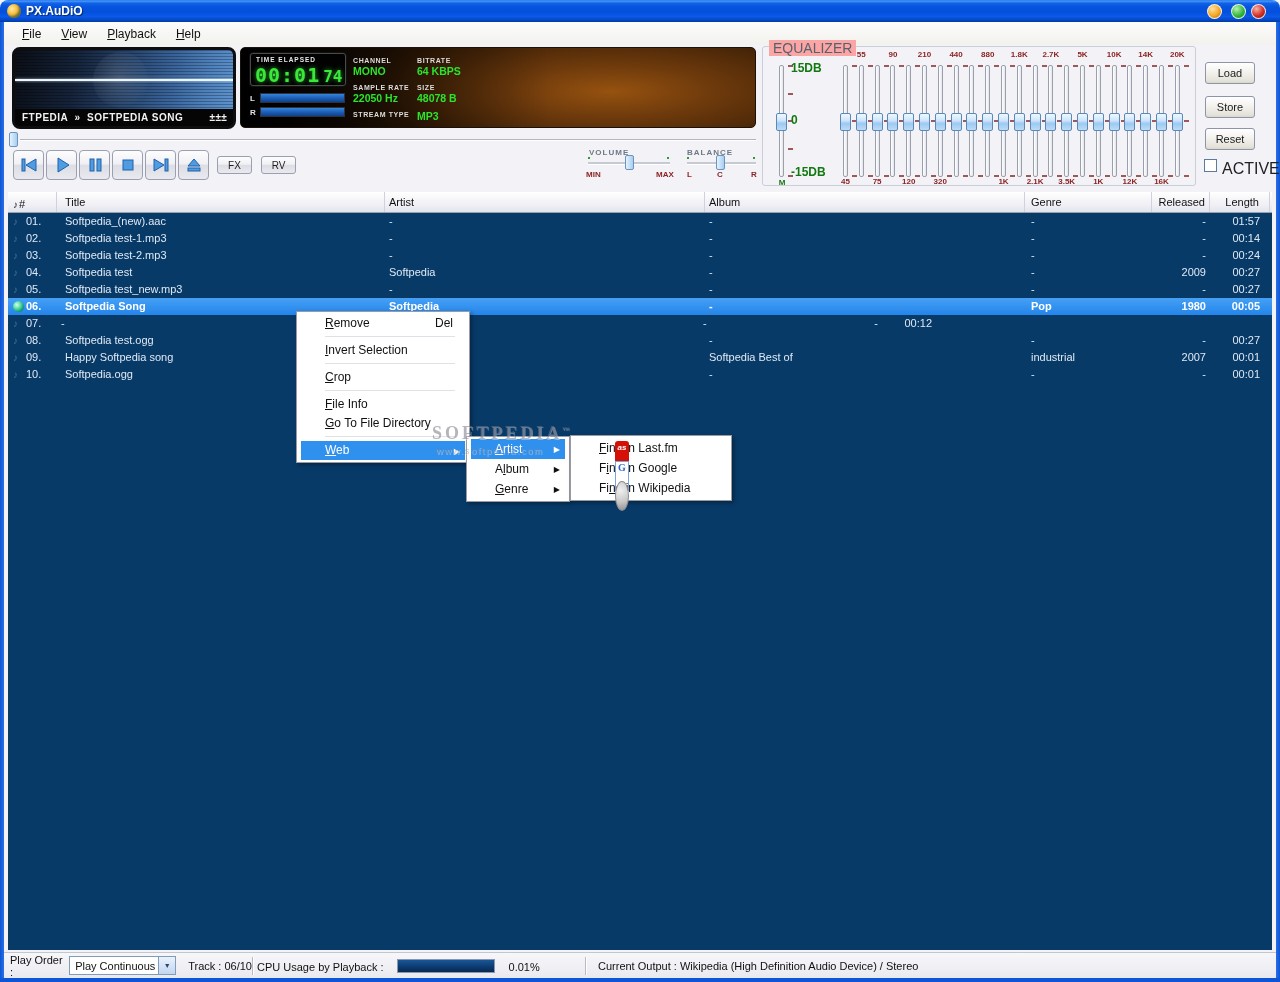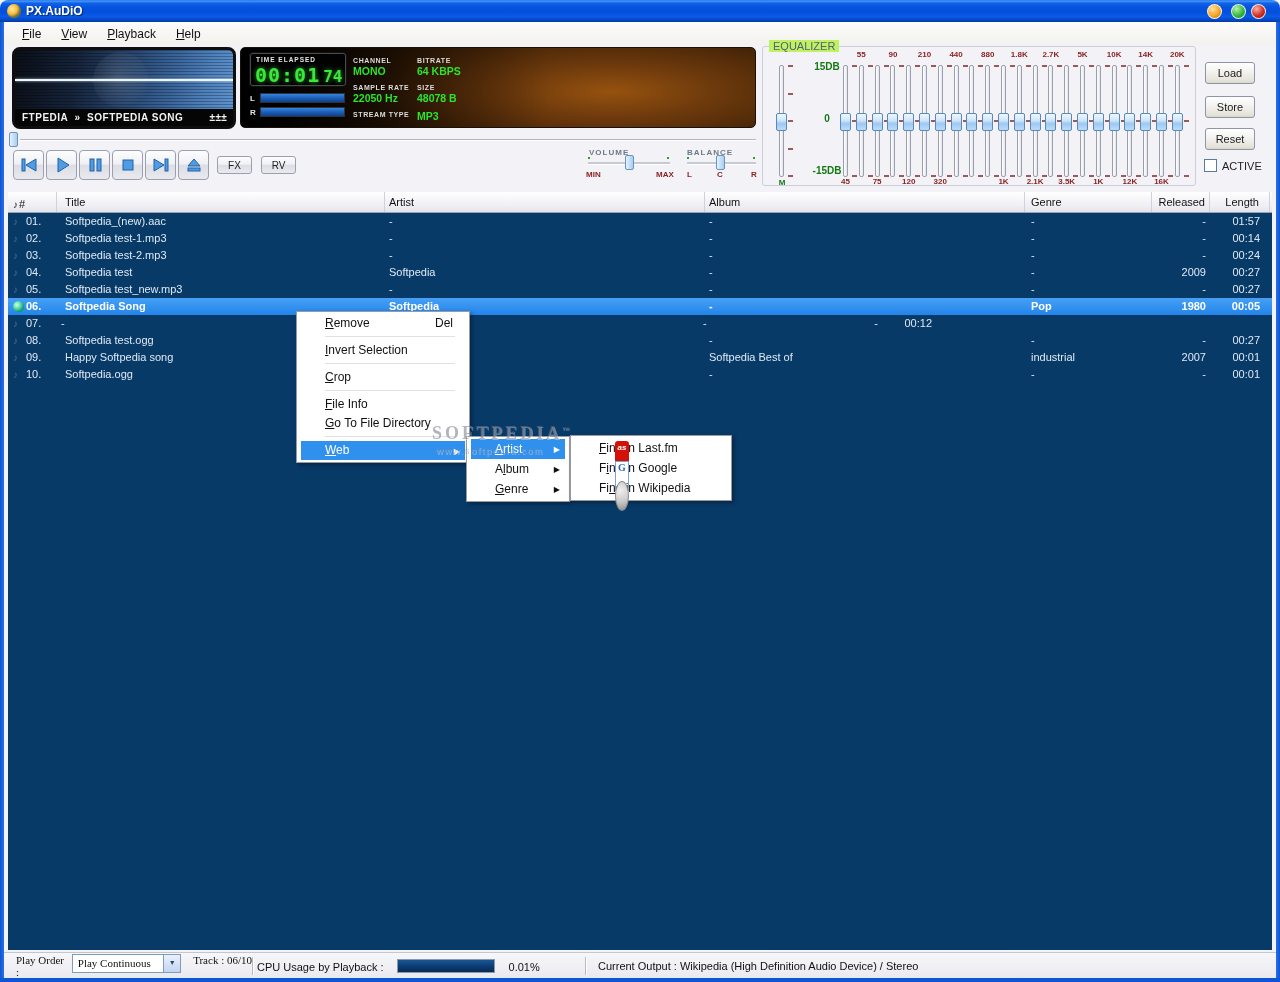--- a/index.html
+++ b/index.html
@@ -43,32 +43,32 @@
   .meter-row{position:absolute;left:9px;display:flex;align-items:center;}
   .meter-label{width:10px;font-size:8px;color:#e4e4e4;font-weight:bold;}
   .meter-bar{width:85px;height:10px;background:#05070c;border:1px solid #2a3342;}
   .meter-fill{height:100%;background:linear-gradient(180deg,#3584dc 0%,#1a5cb2 55%,#123f86 100%);}
   .info-grid{position:absolute;left:112px;top:7px;display:grid;grid-template-columns:64px 110px;column-gap:0;row-gap:0;}
   .ilabel{font-size:7px;font-weight:bold;letter-spacing:.6px;color:#dcdcdc;padding-top:2px;}
   .ivalue{font-size:10.5px;font-weight:bold;color:#2be42b;padding-top:1px;}
   .gap-top{margin-top:5px;}
   
   .eq{position:absolute;left:762px;top:46px;width:434px;height:140px;border:1px solid #c9ced9;border-radius:3px;}
-  .eq-legend{position:absolute;left:6px;top:-7px;background:#bef264;padding:0 4px;font-size:11px;color:#57616e;}
+  .eq-legend{position:absolute;left:6px;top:-7px;background:#fca5a5;padding:0 4px;font-size:14px;color:#57616e;}
   .eq-track{position:absolute;width:5px;height:112px;top:18px;background:linear-gradient(90deg,#ffffff,#e6e6ea);border:1px solid #989fae;border-radius:2px;}
   .eq-thumb{position:absolute;left:-4px;top:47px;width:11px;height:18px;border:1px solid #5a88b8;border-radius:2px;
     background:linear-gradient(180deg,#eef8ff 0%,#cfe6fb 40%,#9dc9f1 60%,#bcdcf6 100%);}
   .eq-ticks{position:absolute;top:18px;width:6px;height:112px;}
   .eq-ticks i{position:absolute;left:0;width:5px;height:2px;background:#9a5a5a;}
   .eq-flabel{position:absolute;width:34px;text-align:center;font-size:8px;font-weight:bold;color:#8b2424;}
-  .eq-dbl{position:absolute;left:44px;width:40px;text-align:center;font-size:10px;font-weight:bold;color:#127812;}
+  .eq-dbl{position:absolute;left:28px;width:40px;text-align:left;font-size:12px;font-weight:bold;color:#127812;}
   .xpbtn{position:absolute;left:1205px;width:50px;height:22px;border:1px solid #8e95a8;border-radius:3px;font-size:11px;color:#1a1a1a;
     background:linear-gradient(180deg,#ffffff 0%,#f3f2ee 45%,#e4e2d8 90%,#d9d6c9 100%);display:flex;align-items:center;justify-content:center;font-family:"Liberation Sans",sans-serif;}
   .chk{position:absolute;left:1204px;top:159px;width:13px;height:13px;background:#fff;border:1px solid #5a7aa0;}
-  .chk-label{position:absolute;left:1222px;top:160px;font-size:11px;color:#222;}
+  .chk-label{position:absolute;left:1222px;top:160px;font-size:16px;color:#222;}
   
   .seek-handle{position:absolute;left:9px;top:132px;width:9px;height:15px;border:1px solid #6a93c0;border-radius:2px;background:linear-gradient(90deg,#e4f2fd,#a9cef0);}
   .seek-track{position:absolute;left:20px;top:139px;width:736px;height:2px;background:#b2b6c2;border-bottom:1px solid #fff;}
   .tbtn{position:absolute;top:150px;width:31px;height:30px;border:1px solid #9aa0af;border-radius:4px;padding:0;
     background:linear-gradient(180deg,#fdfdfe 0%,#f1f1f5 45%,#dddde5 52%,#e9e9ef 100%);display:flex;align-items:center;justify-content:center;}
   .sbtn{position:absolute;top:156px;width:35px;height:18px;border:1px solid #9aa0af;border-radius:3px;font-size:10px;color:#222;
     background:linear-gradient(180deg,#fdfdfe 0%,#f1f1f5 45%,#dddde5 52%,#e9e9ef 100%);display:flex;align-items:center;justify-content:center;font-family:"Liberation Sans",sans-serif;}
   .vb-label{position:absolute;font-size:8px;font-weight:bold;letter-spacing:1px;color:#6e7886;}
   .vb-track{position:absolute;top:162px;height:3px;background:#c6cad2;border-bottom:1px solid #fff;}
   .vb-thumb{position:absolute;top:155px;width:9px;height:15px;border:1px solid #6a93c0;border-radius:2px;background:linear-gradient(90deg,#e4f2fd,#a9cef0);}
@@ -107,21 +107,21 @@
   .ic-google{background:#fff;border:1px solid #7aa5d8;color:#2a66c8;font-weight:bold;font-size:10px;text-align:center;line-height:12px;font-family:"Liberation Serif",serif;}
   .ic-wiki{border-radius:50%;background:radial-gradient(circle at 35% 30%,#f0f0f0 0%,#c8c8c8 55%,#909090 100%);border:1px solid #8a8a8a;}
   
   .wmark{position:absolute;left:432px;top:423px;z-index:90;pointer-events:none;font-family:"Liberation Serif",serif;color:rgba(118,118,134,.55);text-shadow:1px 1px 0 rgba(255,255,255,.35);}
   .wm1{font-size:18px;letter-spacing:3px;font-weight:bold;}
   .wm-tm{font-size:7px;vertical-align:super;}
   .wm2{font-size:9.5px;letter-spacing:1.5px;color:rgba(140,140,152,.5);margin-top:1px;margin-left:4px;font-family:"Liberation Sans",sans-serif;}
   
   .statusbar{position:absolute;left:4px;top:952px;width:1272px;height:26px;background:linear-gradient(180deg,#f7f7fa,#e9e9f0);border-top:1px solid #c2c6d0;display:flex;align-items:center;font-size:11px;color:#111;}
   .sb-sep{width:1px;height:18px;background:#b6bac6;box-shadow:1px 0 0 #fff;}
-  .sb-s1{width:248px;display:flex;padding-left:12px;font-family:Liberation Serif, serif;}
+  .sb-s1{width:248px;display:flex;align-items:center;padding-left:6px;}
   .sb-s2{width:332px;display:flex;align-items:flex-end;padding-left:4px;gap:7px;}
   .sb-s3{flex:1;display:flex;align-items:center;padding-left:12px;}
   .combo{margin-left:6px;width:118px;height:19px;background:#fff;border:1px solid #7f9db9;display:flex;align-items:center;position:relative;}
   .combo-text{padding-left:5px;font-size:11px;flex:1;}
   .combo-btn{width:17px;height:17px;background:linear-gradient(180deg,#eaf1fc,#c3d6f0);border-left:1px solid #7f9db9;display:flex;align-items:center;justify-content:center;font-size:7px;color:#27496e;}
   .sb-track{margin-left:12px;white-space:nowrap;}
   .pbar{margin-left:6px;width:98px;height:14px;border:1px solid #8898b0;background:#fff;}
   .pbar-fill{height:100%;background:linear-gradient(180deg,#1a5796 0%,#0c3c72 55%,#072a52 100%);}
   .pct{margin-left:7px;}
 </style>

